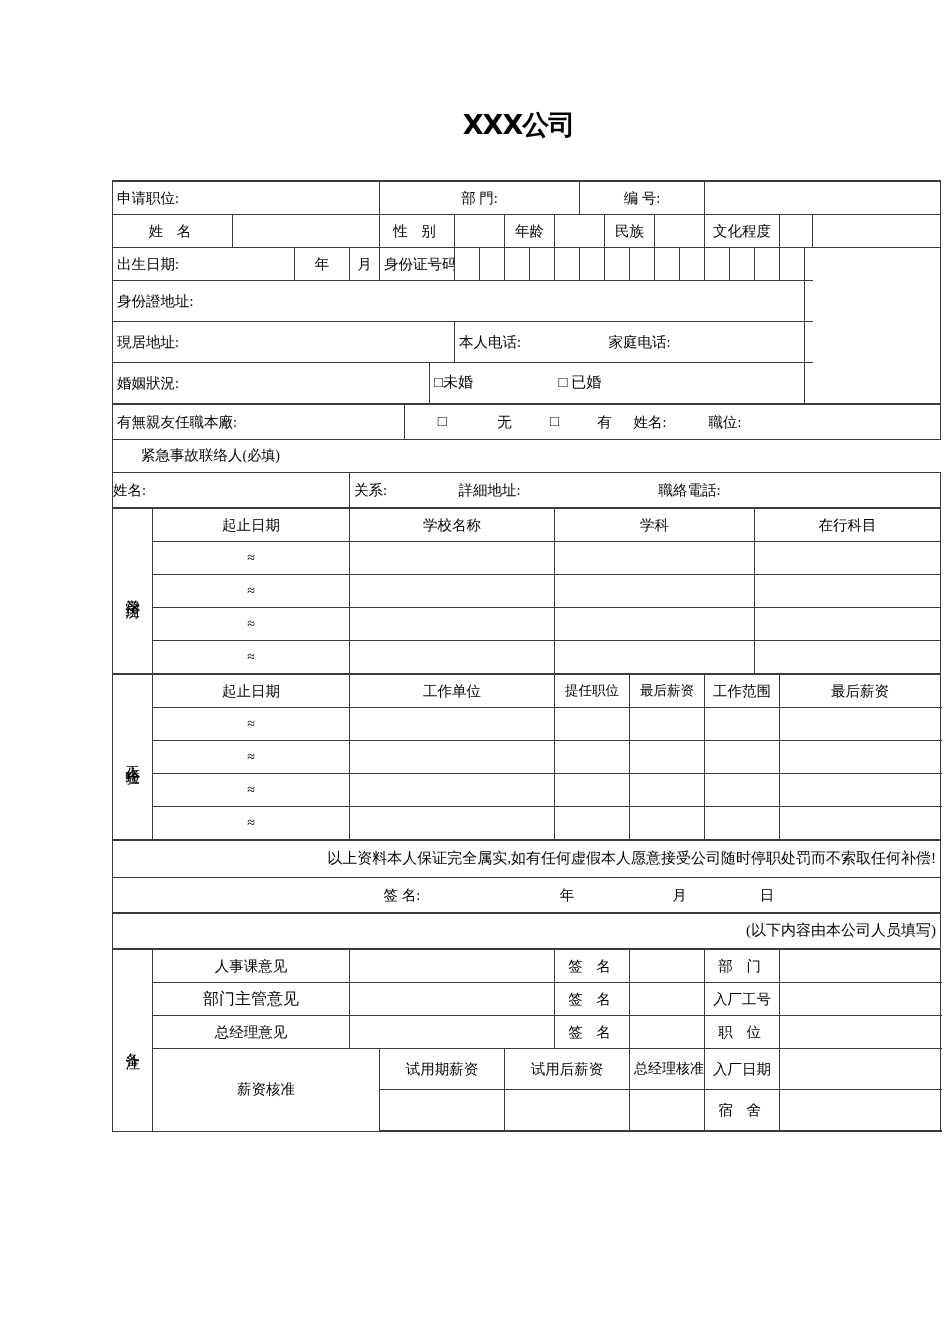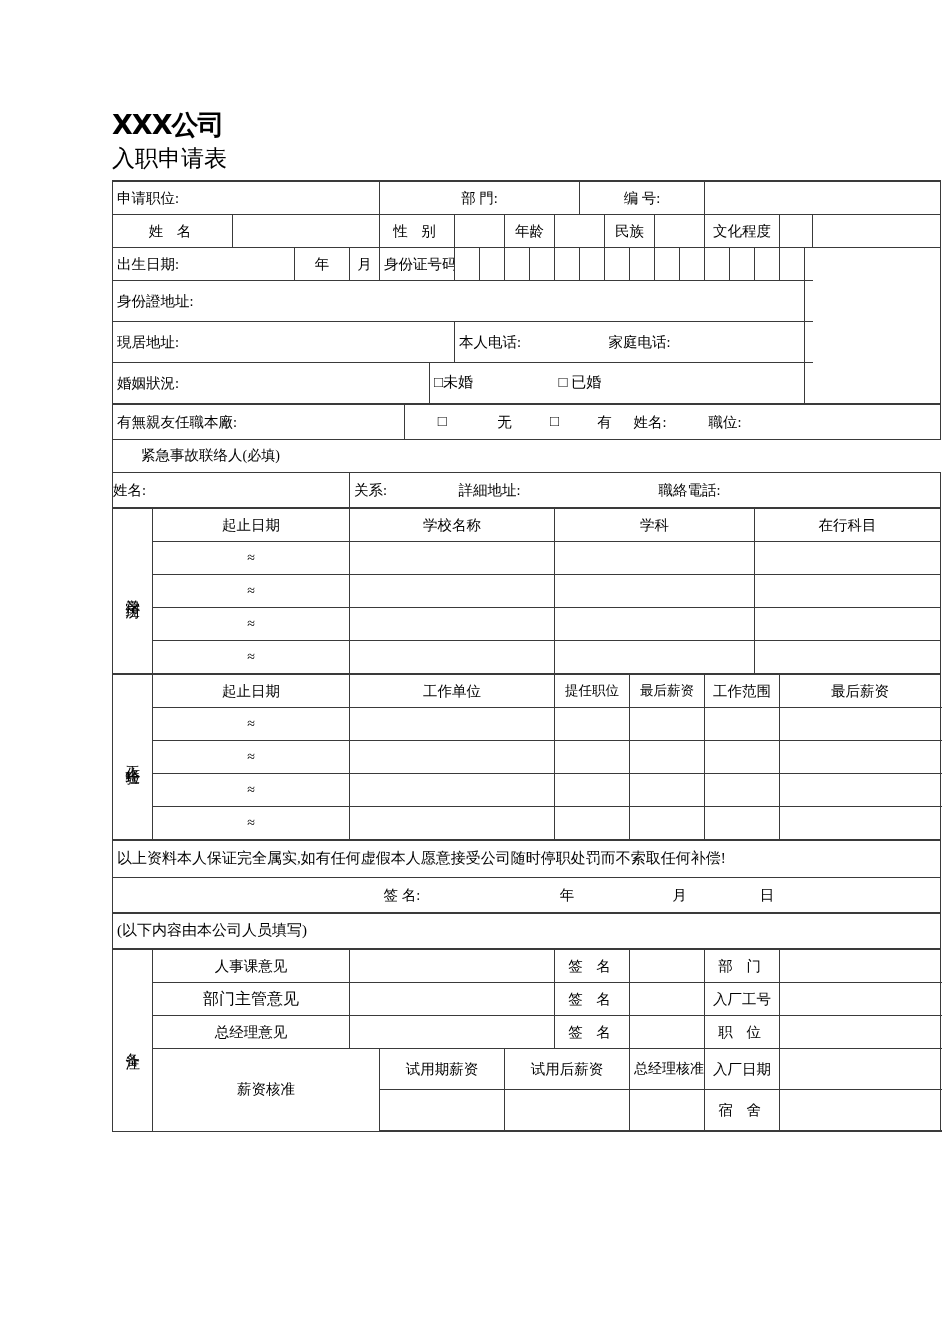--- a/index.html
+++ b/index.html
@@ -19,21 +19,21 @@
     position: absolute;
     left: 0; top: 0;
     width: 950px;
     height: 1344px;
   }
   .title-block {
     position: absolute;
     left: 112px;
     top: 108px;
     width: 813px;
-    text-align: left;
+    text-align: center;
   }
   .title-main {
     font-family: "DejaVu Sans", "Liberation Sans", sans-serif;
     font-weight: bold;
     font-size: 27px;
     line-height: 34px;
     letter-spacing: -1px;
   }
   .title-sub {
     font-family: "Liberation Serif", "DejaVu Serif", serif;
@@ -80,31 +80,30 @@
     display: inline-block;
     letter-spacing: 2px;
     line-height: 1;
   }
   .photo-cell {
     text-align: center;
     vertical-align: middle;
   }
   .idbox { padding: 0 !important; }
   .cb { font-size: 15px; }
-  .decl { text-align: left; font-size: 15px; }
+  .decl { text-align: right; font-size: 15px; }
   .two-line { line-height: 1.05; white-space: normal; text-align: center; font-size: 14px;}
 </style>
 </head>
 <body>
 
 <div class="page">
 
   <div class="title-block">
     <div class="title-main">XXX公司</div>
-    <div class="title-sub">入职申请表</div>
   </div>
 
   <table class="frm">
     <colgroup>
       <col style="width:40px">
       <col style="width:80px">
       <col style="width:62px">
       <col style="width:55px">
       <col style="width:30px">
       <col style="width:25px">

